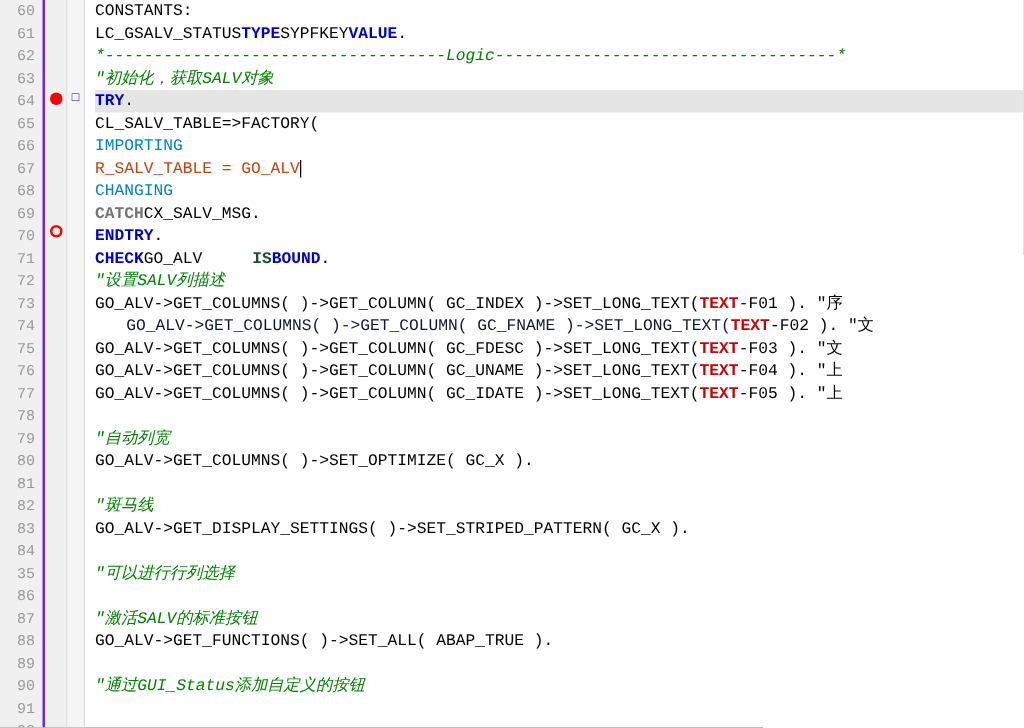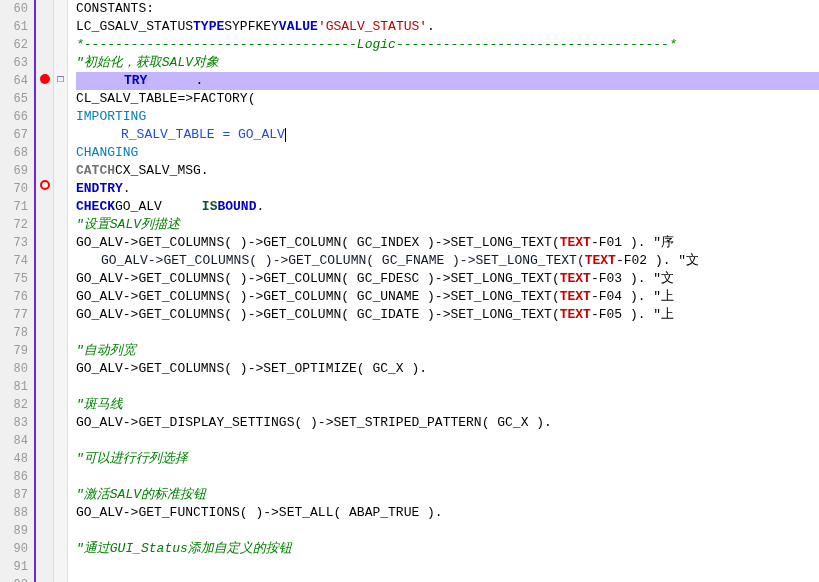--- a/index.html
+++ b/index.html
@@ -84,22 +84,21 @@
       padding-left: 8px;
     }
     .code-line {
       height: 18px;
       line-height: 18px;
       white-space: nowrap;
       display: flex;
       align-items: center;
     }
     .code-line.highlighted {
-      background: #c4b5fd;
-      gap: 48px;
+      background: #e5e5e5;
     }
     .cursor {
       display: inline-block;
       width: 1px;
       height: 14px;
       background: #000;
       vertical-align: middle;
       animation: blink 1s step-end infinite;
     }
     @keyframes blink { 50% { opacity: 0; } }
@@ -136,21 +135,21 @@
         <div class="gutter-line">75</div>
         <div class="gutter-line">76</div>
         <div class="gutter-line">77</div>
         <div class="gutter-line">78</div>
         <div class="gutter-line">79</div>
         <div class="gutter-line">80</div>
         <div class="gutter-line">81</div>
         <div class="gutter-line">82</div>
         <div class="gutter-line">83</div>
         <div class="gutter-line">84</div>
-        <div class="gutter-line">48</div>
+        <div class="gutter-line">35</div>
         <div class="gutter-line">86</div>
         <div class="gutter-line">87</div>
         <div class="gutter-line">88</div>
         <div class="gutter-line">89</div>
         <div class="gutter-line">90</div>
         <div class="gutter-line">91</div>
         <div class="gutter-line">92</div>
       </div>
 
     <div class="markers" id="markers">
@@ -234,21 +233,20 @@
           <span style="color: rgb(0, 0, 0);">        CONSTANTS:</span>
         </div>
         <div class="code-line">
           <span style="color: rgb(0, 0, 0);">            LC_GSALV_STATUS </span>
           <span style="color: rgb(0, 0, 204); font-weight: bold;">TYPE</span>
           <span> </span>
           <span style="color: rgb(0, 0, 0);">SYPFKEY</span>
           <span> </span>
           <span style="color: rgb(0, 0, 204); font-weight: bold;">VALUE</span>
           <span> </span>
-          <span style="color: rgb(192, 0, 0);">'GSALV_STATUS'</span>
           <span style="color: rgb(0, 0, 0);">.</span>
         </div>
         <div class="code-line">
           <span style="color: rgb(0, 128, 0); font-style: italic;">  *-----------------------------------</span>
           <span style="color: rgb(0, 128, 0); font-style: italic;">Logic</span>
           <span style="color: rgb(0, 128, 0); font-style: italic;">-----------------------------------*</span>
         </div>
         <div class="code-line">
           <span style="color: rgb(0, 128, 0); font-style: italic;">  "初始化，获取SALV对象</span>
         </div>
@@ -258,21 +256,21 @@
           <span style="color: rgb(0, 0, 0);"> .</span>
         </div>
         <div class="code-line">
           <span style="color: rgb(0, 0, 0);">      CL_SALV_TABLE=&gt;FACTORY(</span>
         </div>
         <div class="code-line">
           <span style="color: rgb(0, 0, 0);">        </span>
           <span style="color: rgb(0, 128, 192);">IMPORTING</span>
         </div>
         <div class="code-line">
-          <span style="color: #1d4ed8; margin-left: 45px;">          R_SALV_TABLE = GO_ALV</span>
+          <span style="color: #c2410c;">          R_SALV_TABLE = GO_ALV</span>
           <span class="cursor"></span>
         </div>
         <div class="code-line">
           <span style="color: rgb(0, 0, 0);">        </span>
           <span style="color: rgb(0, 128, 192);">CHANGING</span>
         </div>
         <div class="code-line">
           <span style="color: rgb(0, 0, 0);">    </span>
           <span style="color: #737373; font-weight: bold;">CATCH</span>
           <span style="color: rgb(0, 0, 0);"> CX_SALV_MSG.</span>

